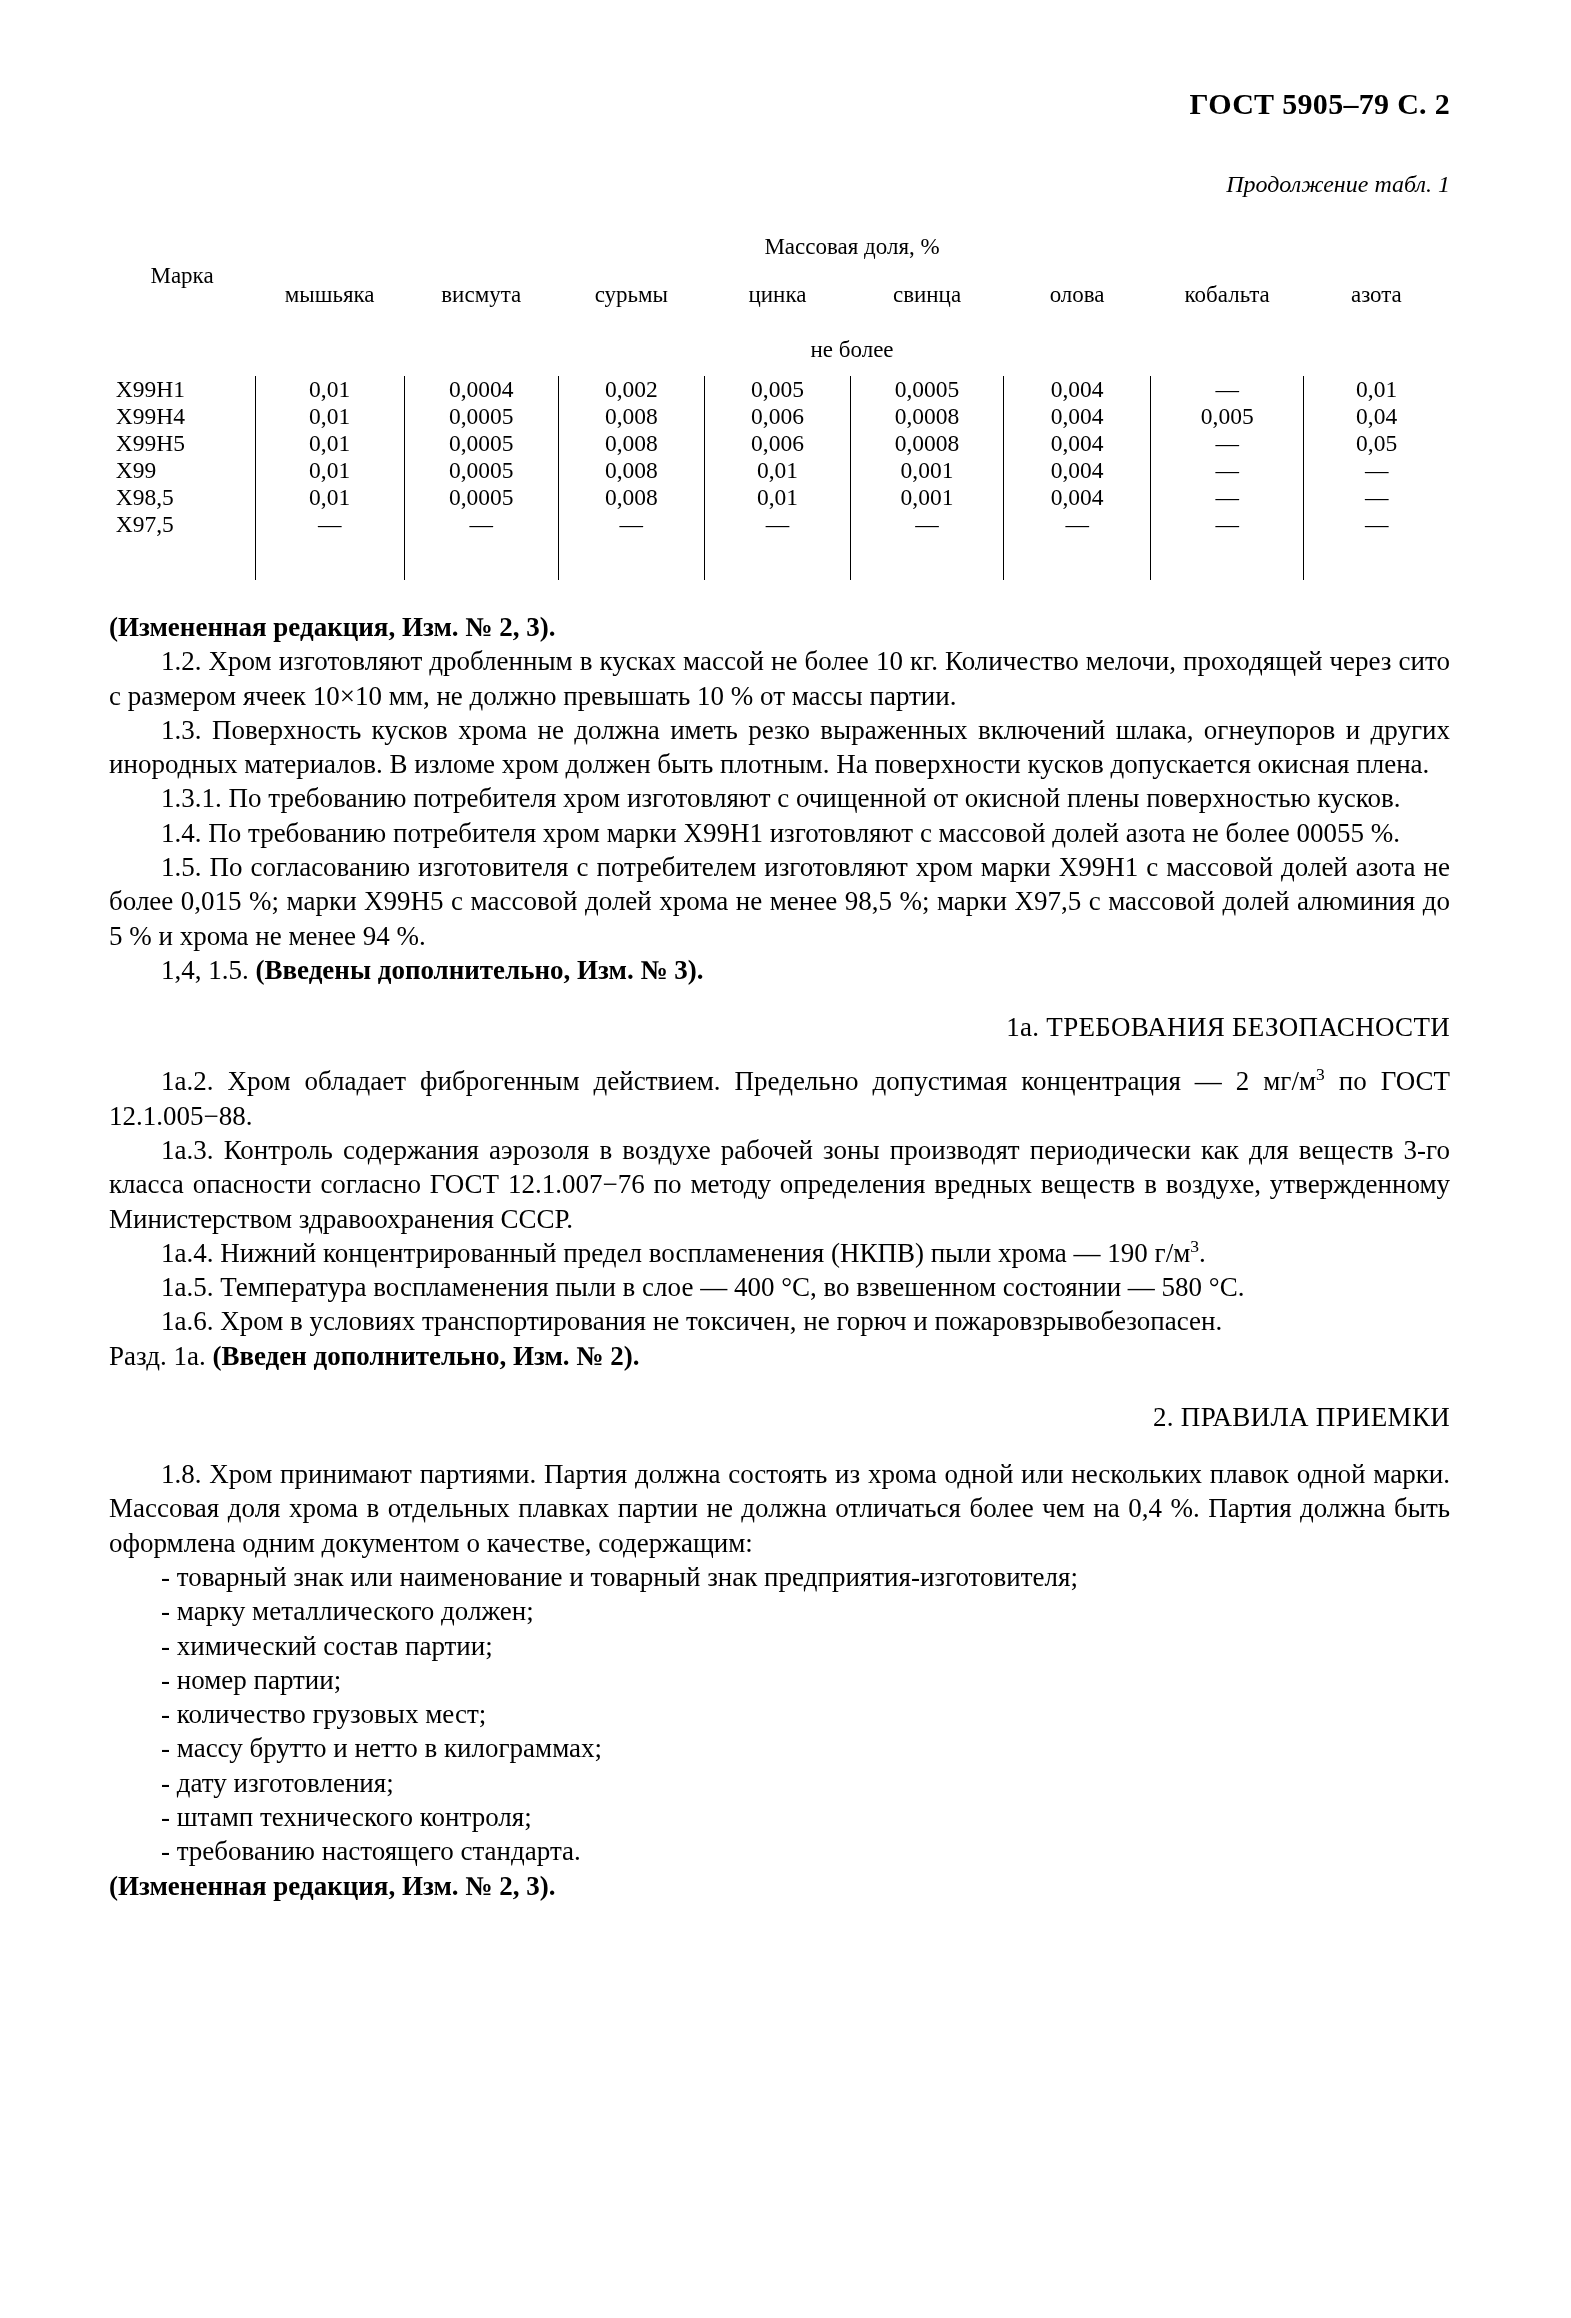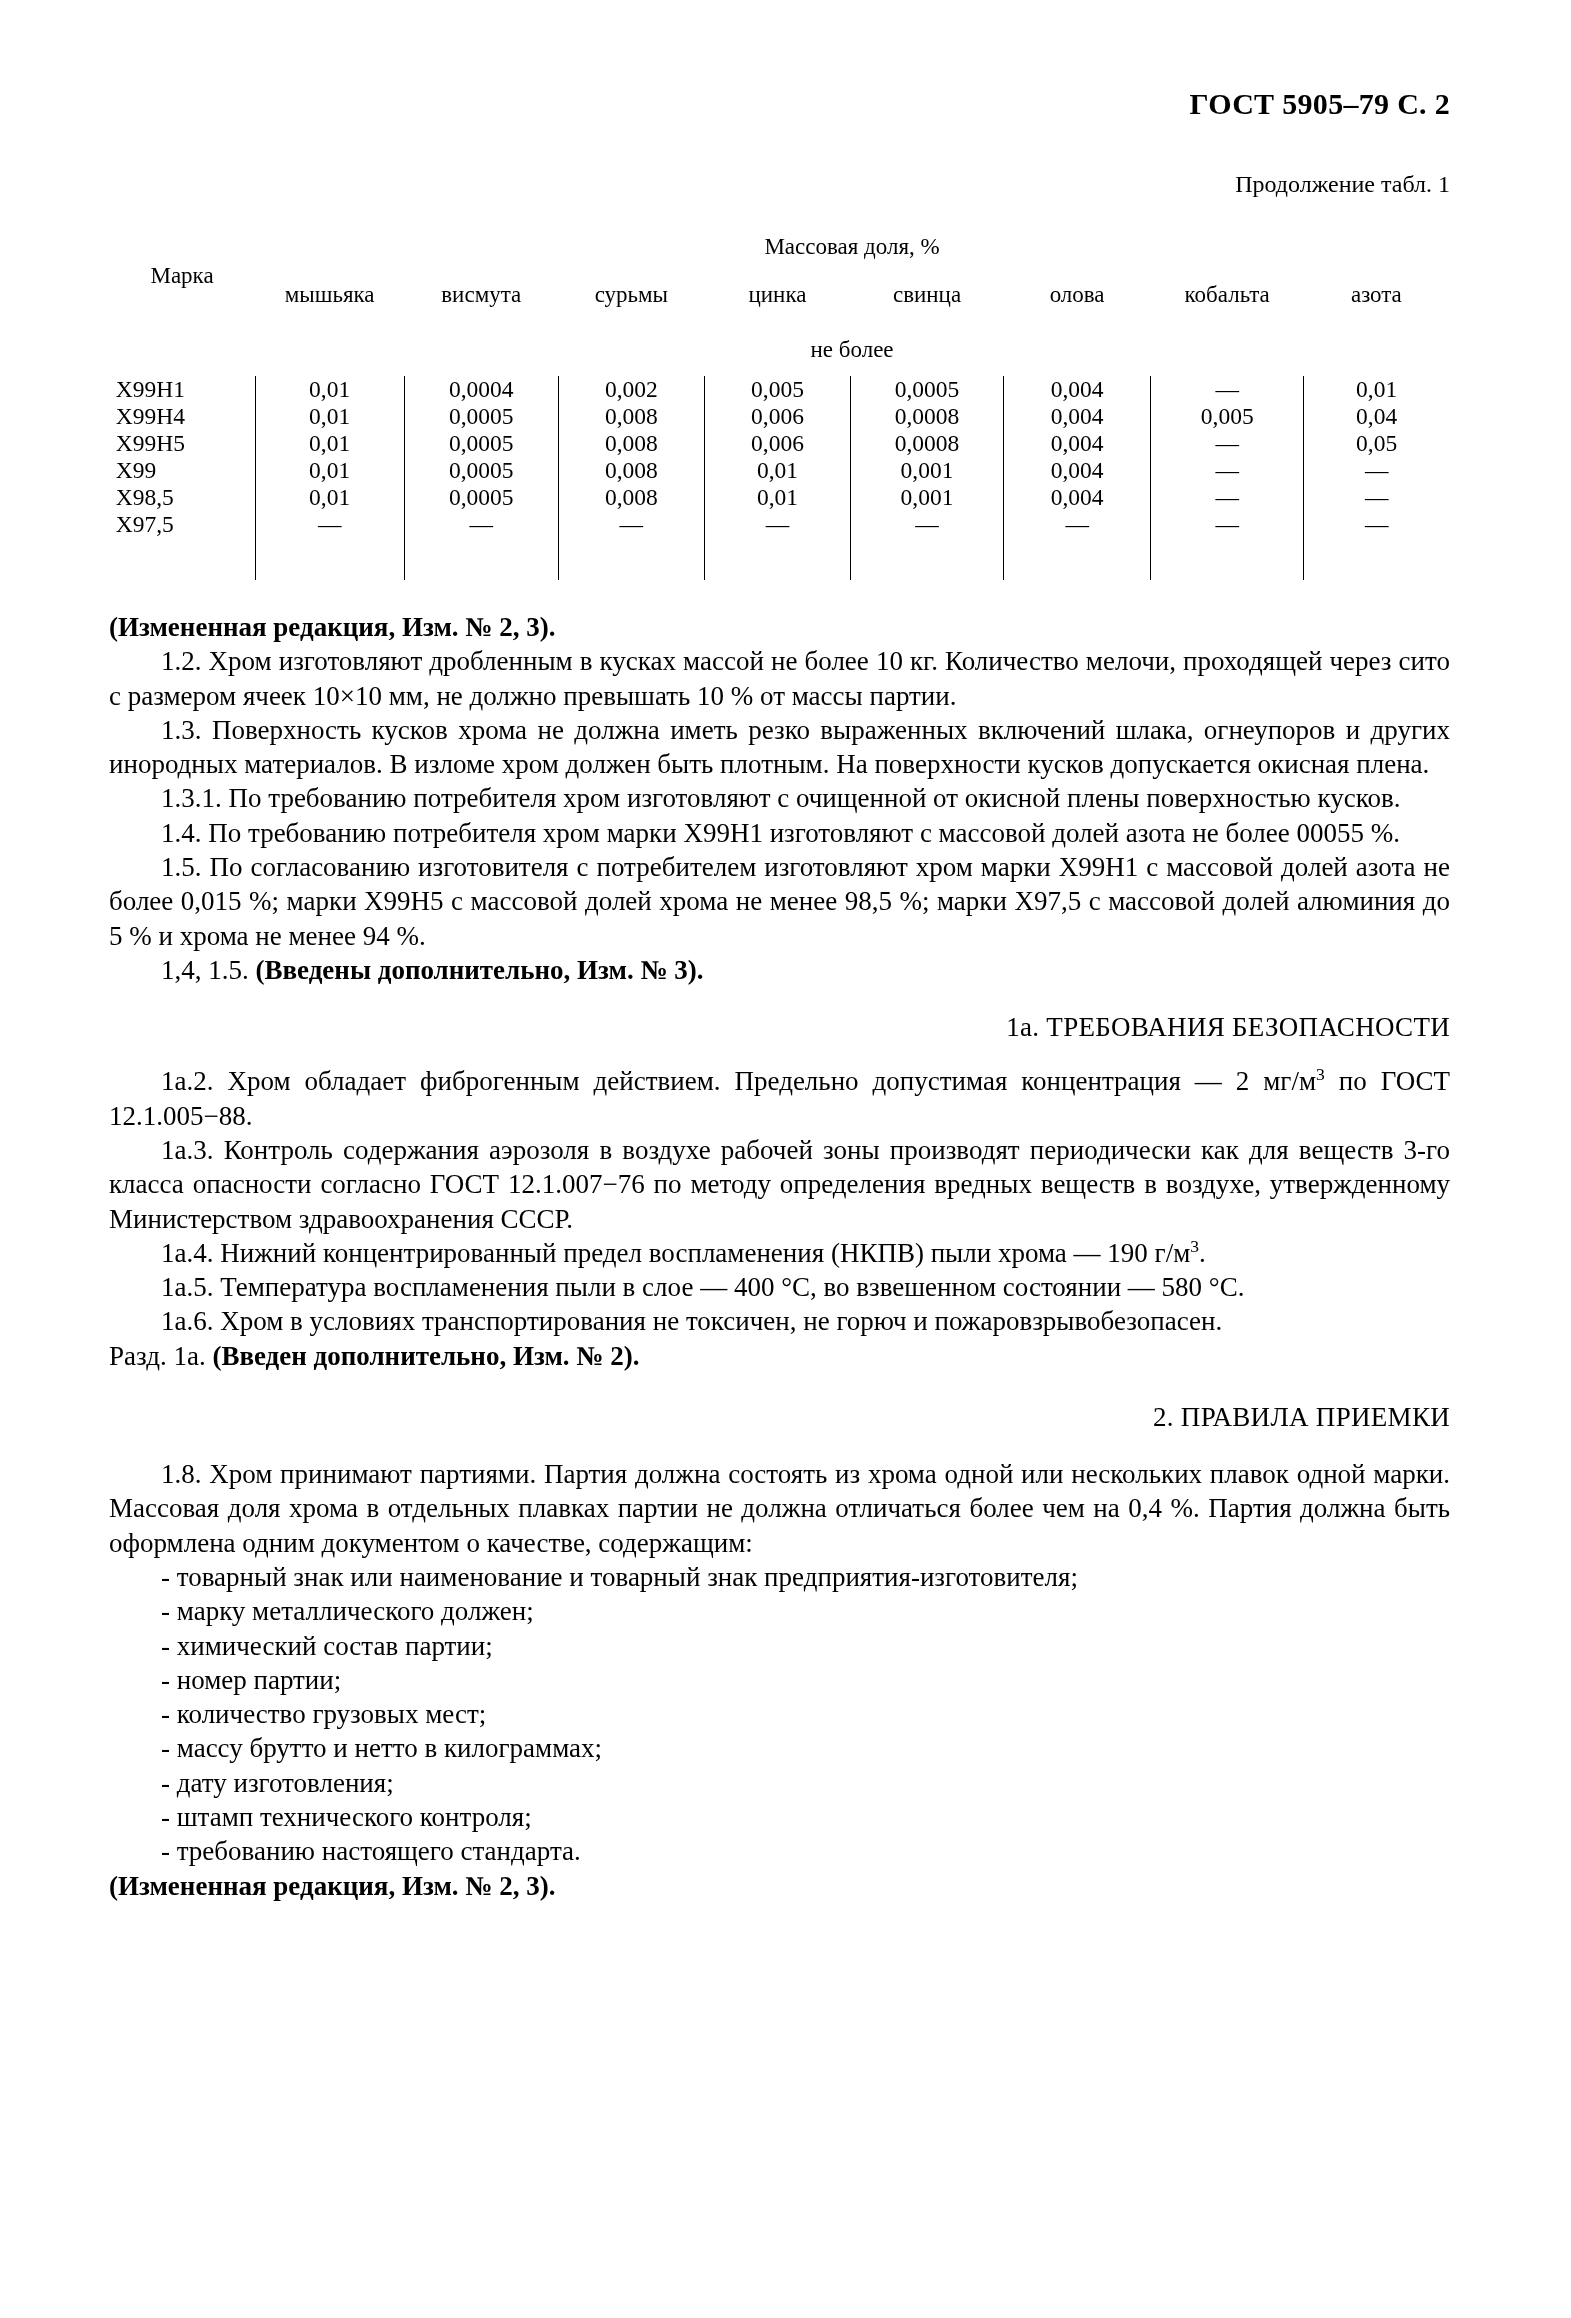--- a/index.html
+++ b/index.html
@@ -34,20 +34,21 @@
     font-weight: bold;
     letter-spacing: 0.3px;
   }
   .continuation {
     position: absolute;
     left: 109px;
     top: 171px;
     width: 1341px;
     text-align: right;
     font-size: 24px;
+    font-style: italic;
   }
 
   
   .tbl-wrap {
     position: absolute;
     left: 109px;
     top: 227px;
     width: 1340px;
   }
   table.gost {

